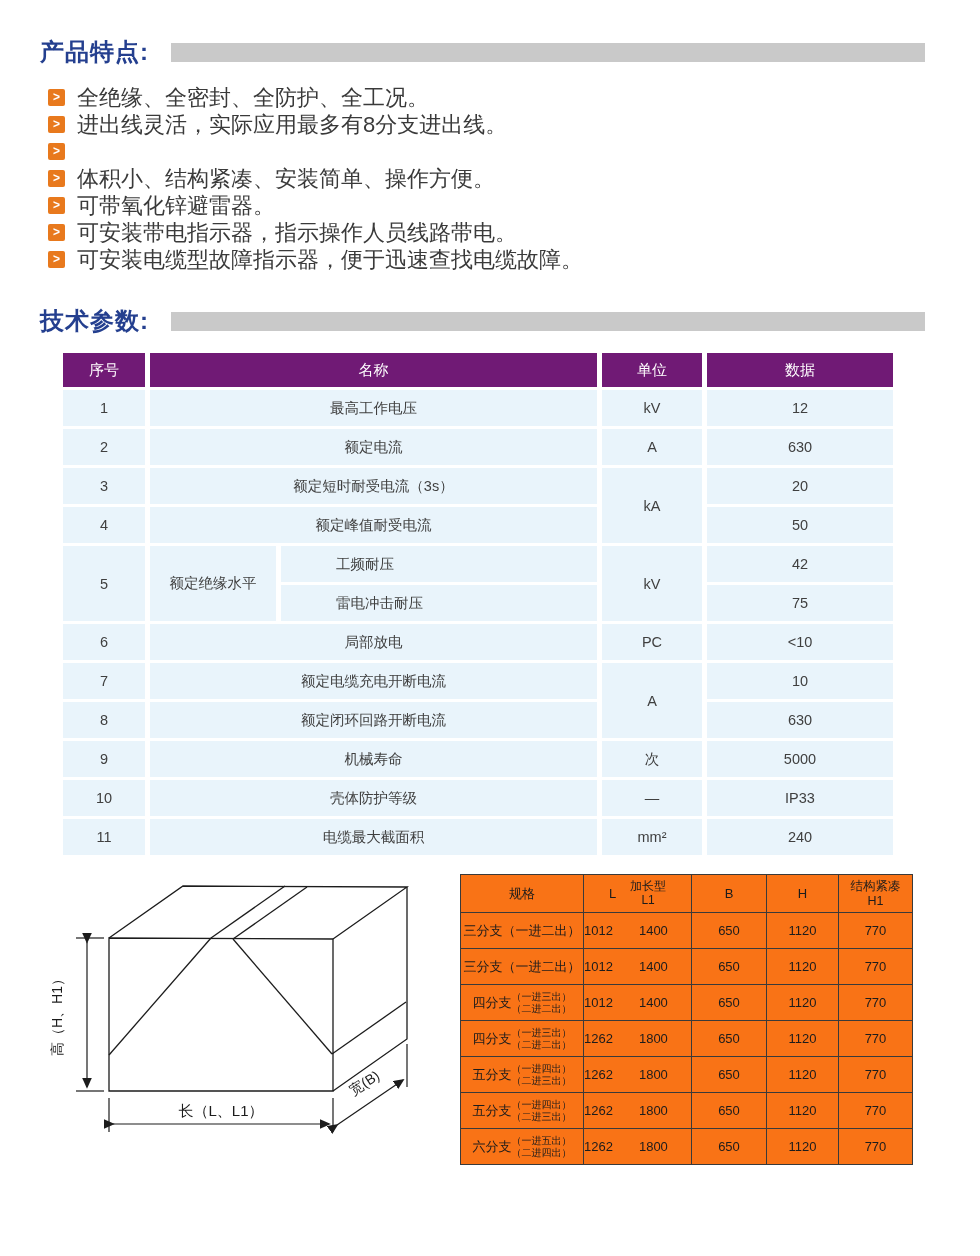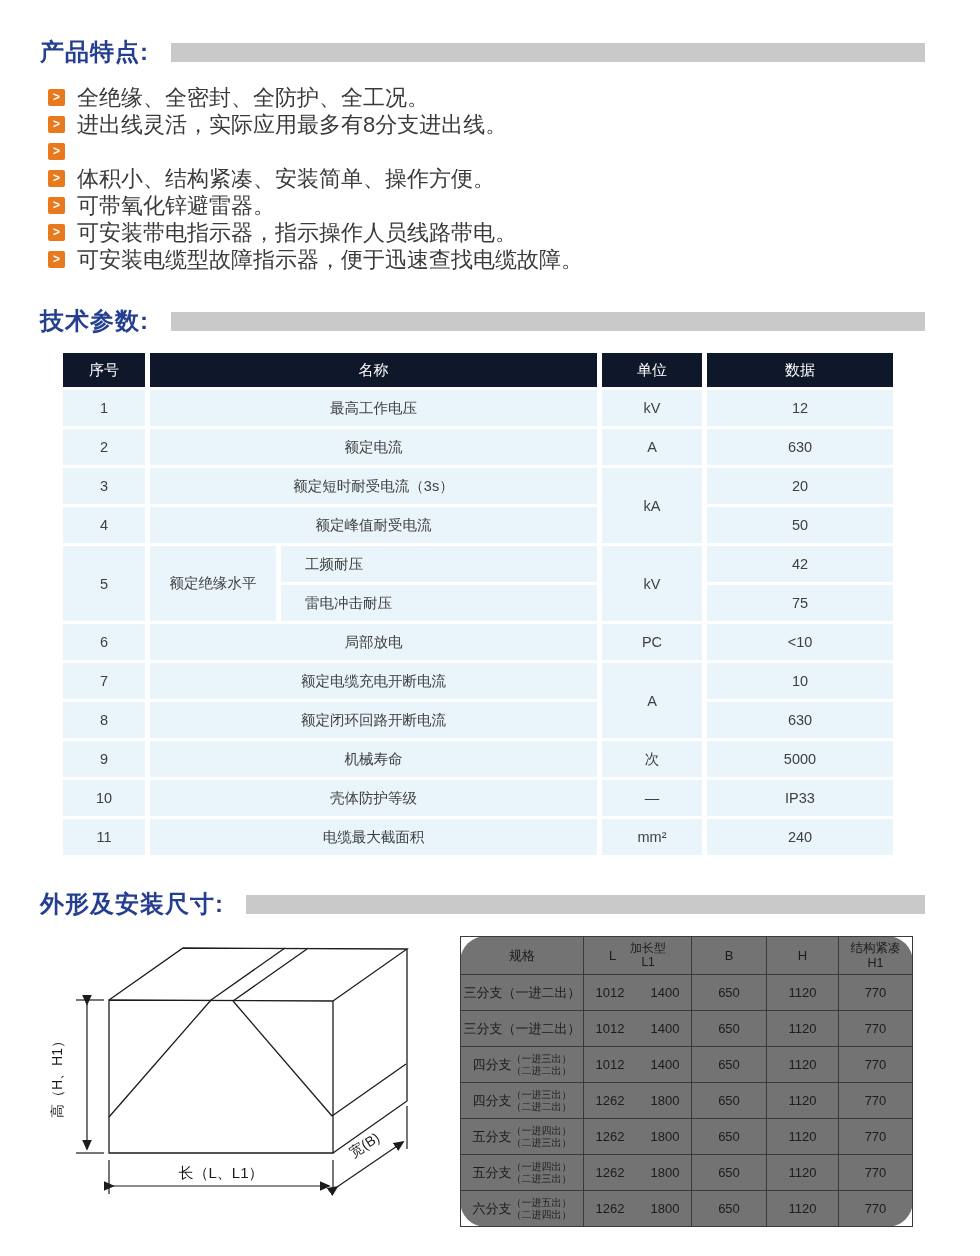--- a/index.html
+++ b/index.html
@@ -27,49 +27,49 @@
     margin-right:12px; flex:0 0 17px;
   }
   .feature-text { font-size:22px; color:#3a3a3a; }
 
   
   table.tech {
     border-collapse:separate; border-spacing:5px 3px;
     margin:13px 0 0 18px; table-layout:fixed;
   }
   table.tech th {
-    background:#0f172a; color:#ffffff; font-weight:normal;
+    background:#701a75; color:#ffffff; font-weight:normal;
     height:34px; font-size:15px; text-align:center;
   }
   table.tech td {
     background:#e9f4fb; height:36px; text-align:center;
     font-size:14.5px; color:#3f3f3f;
   }
-  table.tech td.sub-left { text-align:left; padding-left:24px; }
+  table.tech td.sub-left { text-align:left; padding-left:55px; }
 
   
   .dims { display:flex; align-items:flex-start; margin-top:16px; }
   .diagram-wrap { width:420px; flex:0 0 420px; }
 
   table.dim {
     border-collapse:collapse; margin-left:auto; margin-right:16px;
-    table-layout:fixed; width:452px; background:#737373;border-radius:26px;
+    table-layout:fixed; width:452px; background:#f97316;
   }
   table.dim th, table.dim td {
     border:1px solid #3a3a3a; text-align:center; color:#1c1c1c;
     font-size:13px; font-weight:normal; vertical-align:middle;
   }
   table.dim th { height:38px; }
   table.dim td { height:36px; }
   .substack { display:inline-flex; flex-direction:column; line-height:1.15; font-size:12px; }
   .lhead { display:flex; align-items:center; justify-content:center; gap:14px; }
   .h1head { display:flex; flex-direction:column; line-height:1.2; font-size:12.5px; }
   .specwrap { display:flex; align-items:center; justify-content:center; gap:0; font-size:13px; }
   .specwrap .substack { font-size:10px; }
-  .lwrap { display:flex; justify-content:center; gap:26px; }
+  .lwrap { display:flex; justify-content:flex-start; gap:26px; }
 
   svg text { font-family:"Liberation Sans", sans-serif; fill:#1c1c1c; }
 </style>
 </head>
 <body>
 
 <div class="page">
 
   <div class="sec-head">
     <span class="sec-title">产品特点:</span>
@@ -193,24 +193,20 @@
         </tr>
         <tr>
           <td>11</td>
           <td colspan="2">电缆最大截面积</td>
           <td>mm²</td>
           <td>240</td>
         </tr>
       </tbody>
   </table>
 
-  <div class="sec-head" style="margin-top:30px;">
-    <span class="sec-title">外形及安装尺寸:</span>
-    <span class="sec-bar"></span>
-  </div>
 
   <div class="dims">
 
     <div class="diagram-wrap">
       <svg width="420" height="300" viewBox="0 0 420 300">
         <defs>
           <marker id="ah" markerWidth="9" markerHeight="8" refX="7.5" refY="4" orient="auto">
             <path d="M0,0 L9,4 L0,8 Z" fill="#1c1c1c"></path>
           </marker>
         </defs>

